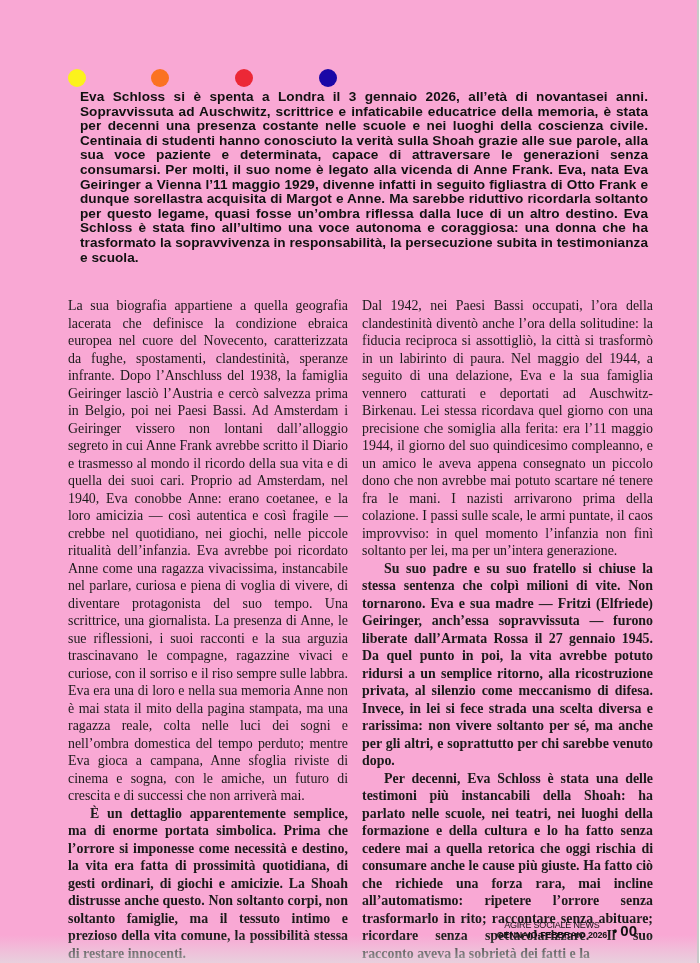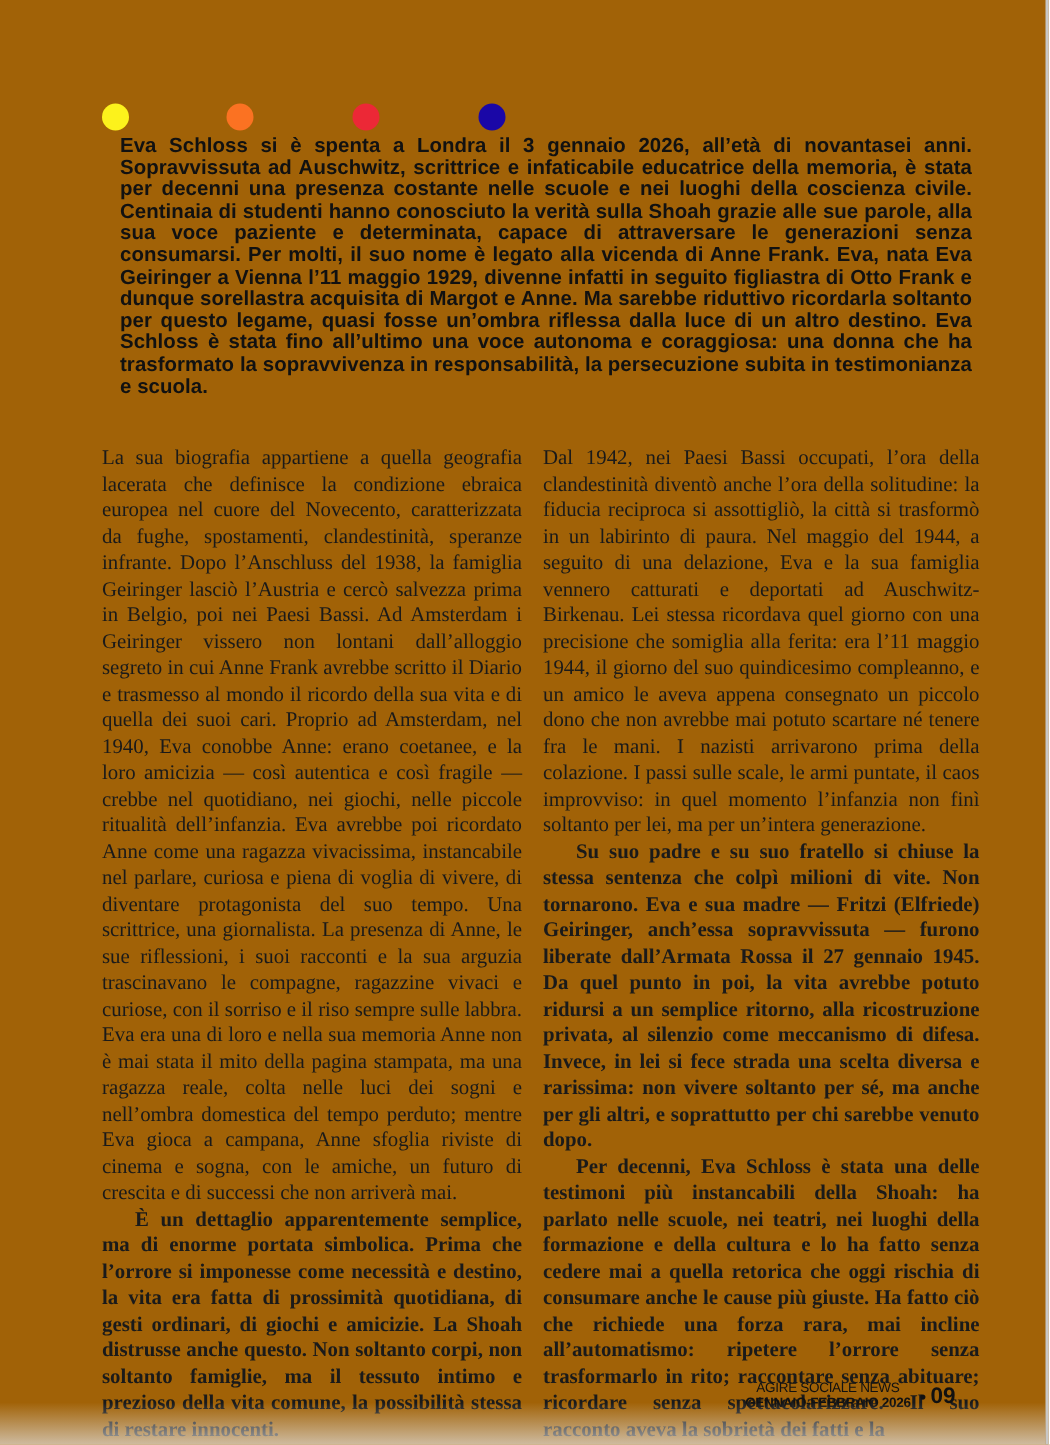--- a/index.html
+++ b/index.html
@@ -11,21 +11,21 @@
       width: 700px;
       height: 963px;
       position: relative;
       overflow: hidden;
     }
     .page {
       position: absolute;
       left: 0; top: 0;
       width: 697px;
       height: 963px;
-      background: #a16207;
+      background: #f9a8d4;
       border-right: 2px solid #c8c8c8;
     }
     .bottom-shade {
       position: absolute;
       left: 0; right: 0; bottom: 0;
       height: 28px;
       background: linear-gradient(to bottom, rgba(255,255,255,0) 0%, rgba(225,225,225,0.7) 100%);
       pointer-events: none;
     }
     .dots {
@@ -137,17 +137,17 @@
     <p class="indent">Su suo padre e su suo fratello si chiuse la stessa sentenza che colpì milioni di vite. Non tornarono. Eva e sua madre — Fritzi (Elfriede) Geiringer, anch’essa sopravvissuta — furono liberate dall’Armata Rossa il 27 gennaio 1945. Da quel punto in poi, la vita avrebbe potuto ridursi a un semplice ritorno, alla ricostruzione privata, al silenzio come meccanismo di difesa. Invece, in lei si fece strada una scelta diversa e rarissima: non vivere soltanto per sé, ma anche per gli altri, e soprattutto per chi sarebbe venuto dopo.</p>
     <p class="indent">Per decenni, Eva Schloss è stata una delle testimoni più instancabili della Shoah: ha parlato nelle scuole, nei teatri, nei luoghi della formazione e della cultura e lo ha fatto senza cedere mai a quella retorica che oggi rischia di consumare anche le cause più giuste. Ha fatto ciò che richiede una forza rara, mai incline all’automatismo: ripetere l’orrore senza trasformarlo in rito; raccontare senza abituare; ricordare senza spettacolarizzare. Il suo racconto aveva la sobrietà dei fatti e la</p>
   </div>
 
   <div class="footer">
     <div class="mag">
       <span class="mag-name">AGIRE SOCIALE NEWS</span>
       <span class="mag-issue">GENNAIO-FEBBRAIO 2026</span>
     </div>
     <span class="sep">•</span>
-    <span class="page-num">09</span>
+    <span class="page-num">00</span>
   </div>
 
   <div class="bottom-shade"></div>
 </div>
 
 </body></html>

